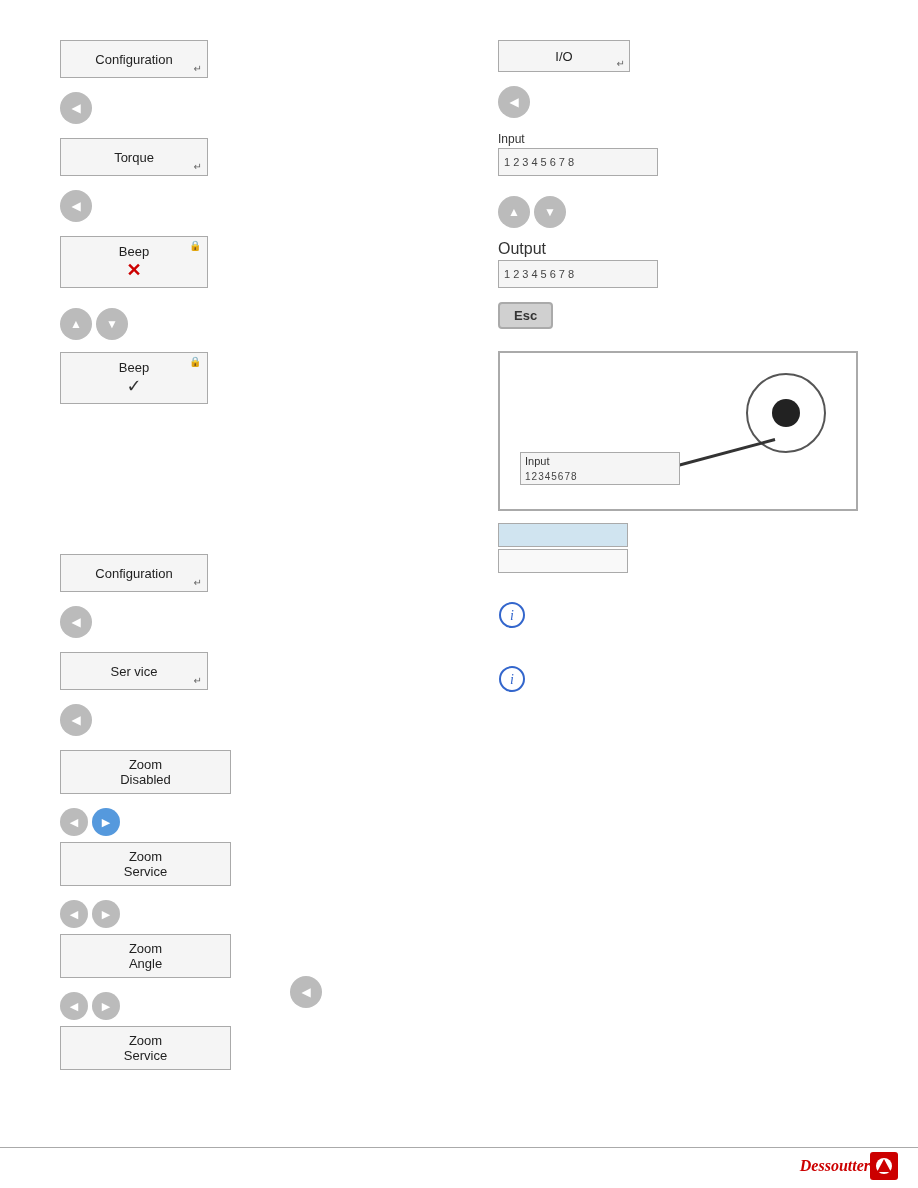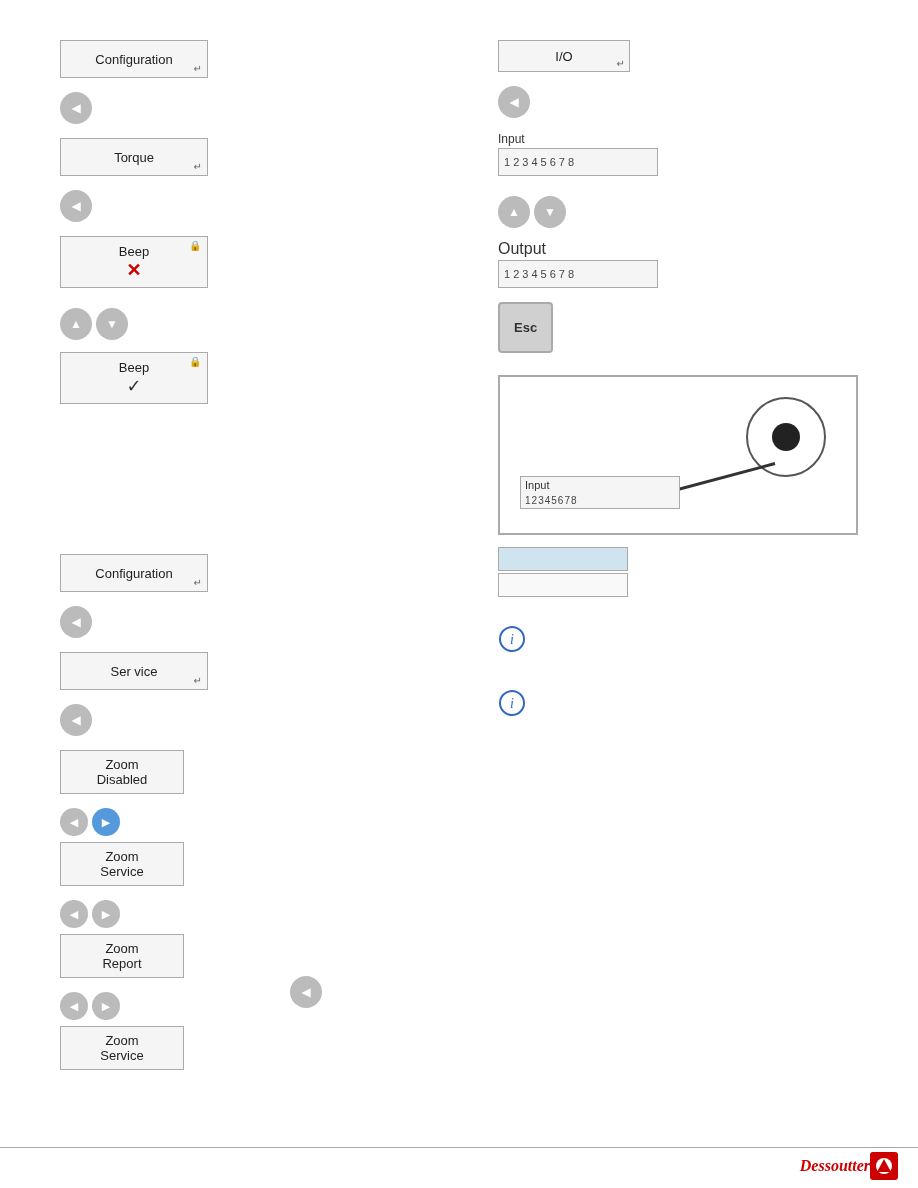--- a/index.html
+++ b/index.html
@@ -141,21 +141,21 @@
       font-size: 11px;
       color: #444;
       padding: 0 1px;
     }
 
     
     .esc-btn {
       border: 2px solid #aaa;
       background: #d0d0d0;
       border-radius: 4px;
-      padding: 16px 14px;
+      padding: 4px 14px;
       font-size: 13px;
       font-weight: bold;
       color: #333;
       cursor: pointer;
       margin: 6px 0;
     }
 
     
     .preview-box {
       border: 2px solid #aaa;
@@ -276,21 +276,21 @@
 
     
     .section-divider {
       height: 30px;
     }
 
     
     .zoom-box {
       border: 1px solid #aaa;
       background: #f5f5f5;
-      width: 124px;
+      width: 171px;
       min-height: 44px;
       display: flex;
       flex-direction: column;
       align-items: center;
       justify-content: center;
       padding: 4px 8px;
       font-size: 13px;
       color: #222;
       text-align: center;
     }
@@ -418,21 +418,21 @@
 
     <div class="spacer-sm"></div>
 
     <div class="lr-pair">
       <div class="nav-arrow-sm arrow-left-sm"></div>
       <div class="nav-arrow-sm arrow-right-sm"></div>
     </div>
 
     <div class="zoom-box">
       <span>Zoom</span>
-      <span class="zoom-line2">Report</span>
+      <span class="zoom-line2">Angle</span>
     </div>
 
     <div class="spacer-sm"></div>
 
     <div class="lr-pair">
       <div class="nav-arrow-sm arrow-left-sm"></div>
       <div class="nav-arrow-sm arrow-right-sm"></div>
     </div>
 
     <div class="zoom-box">

